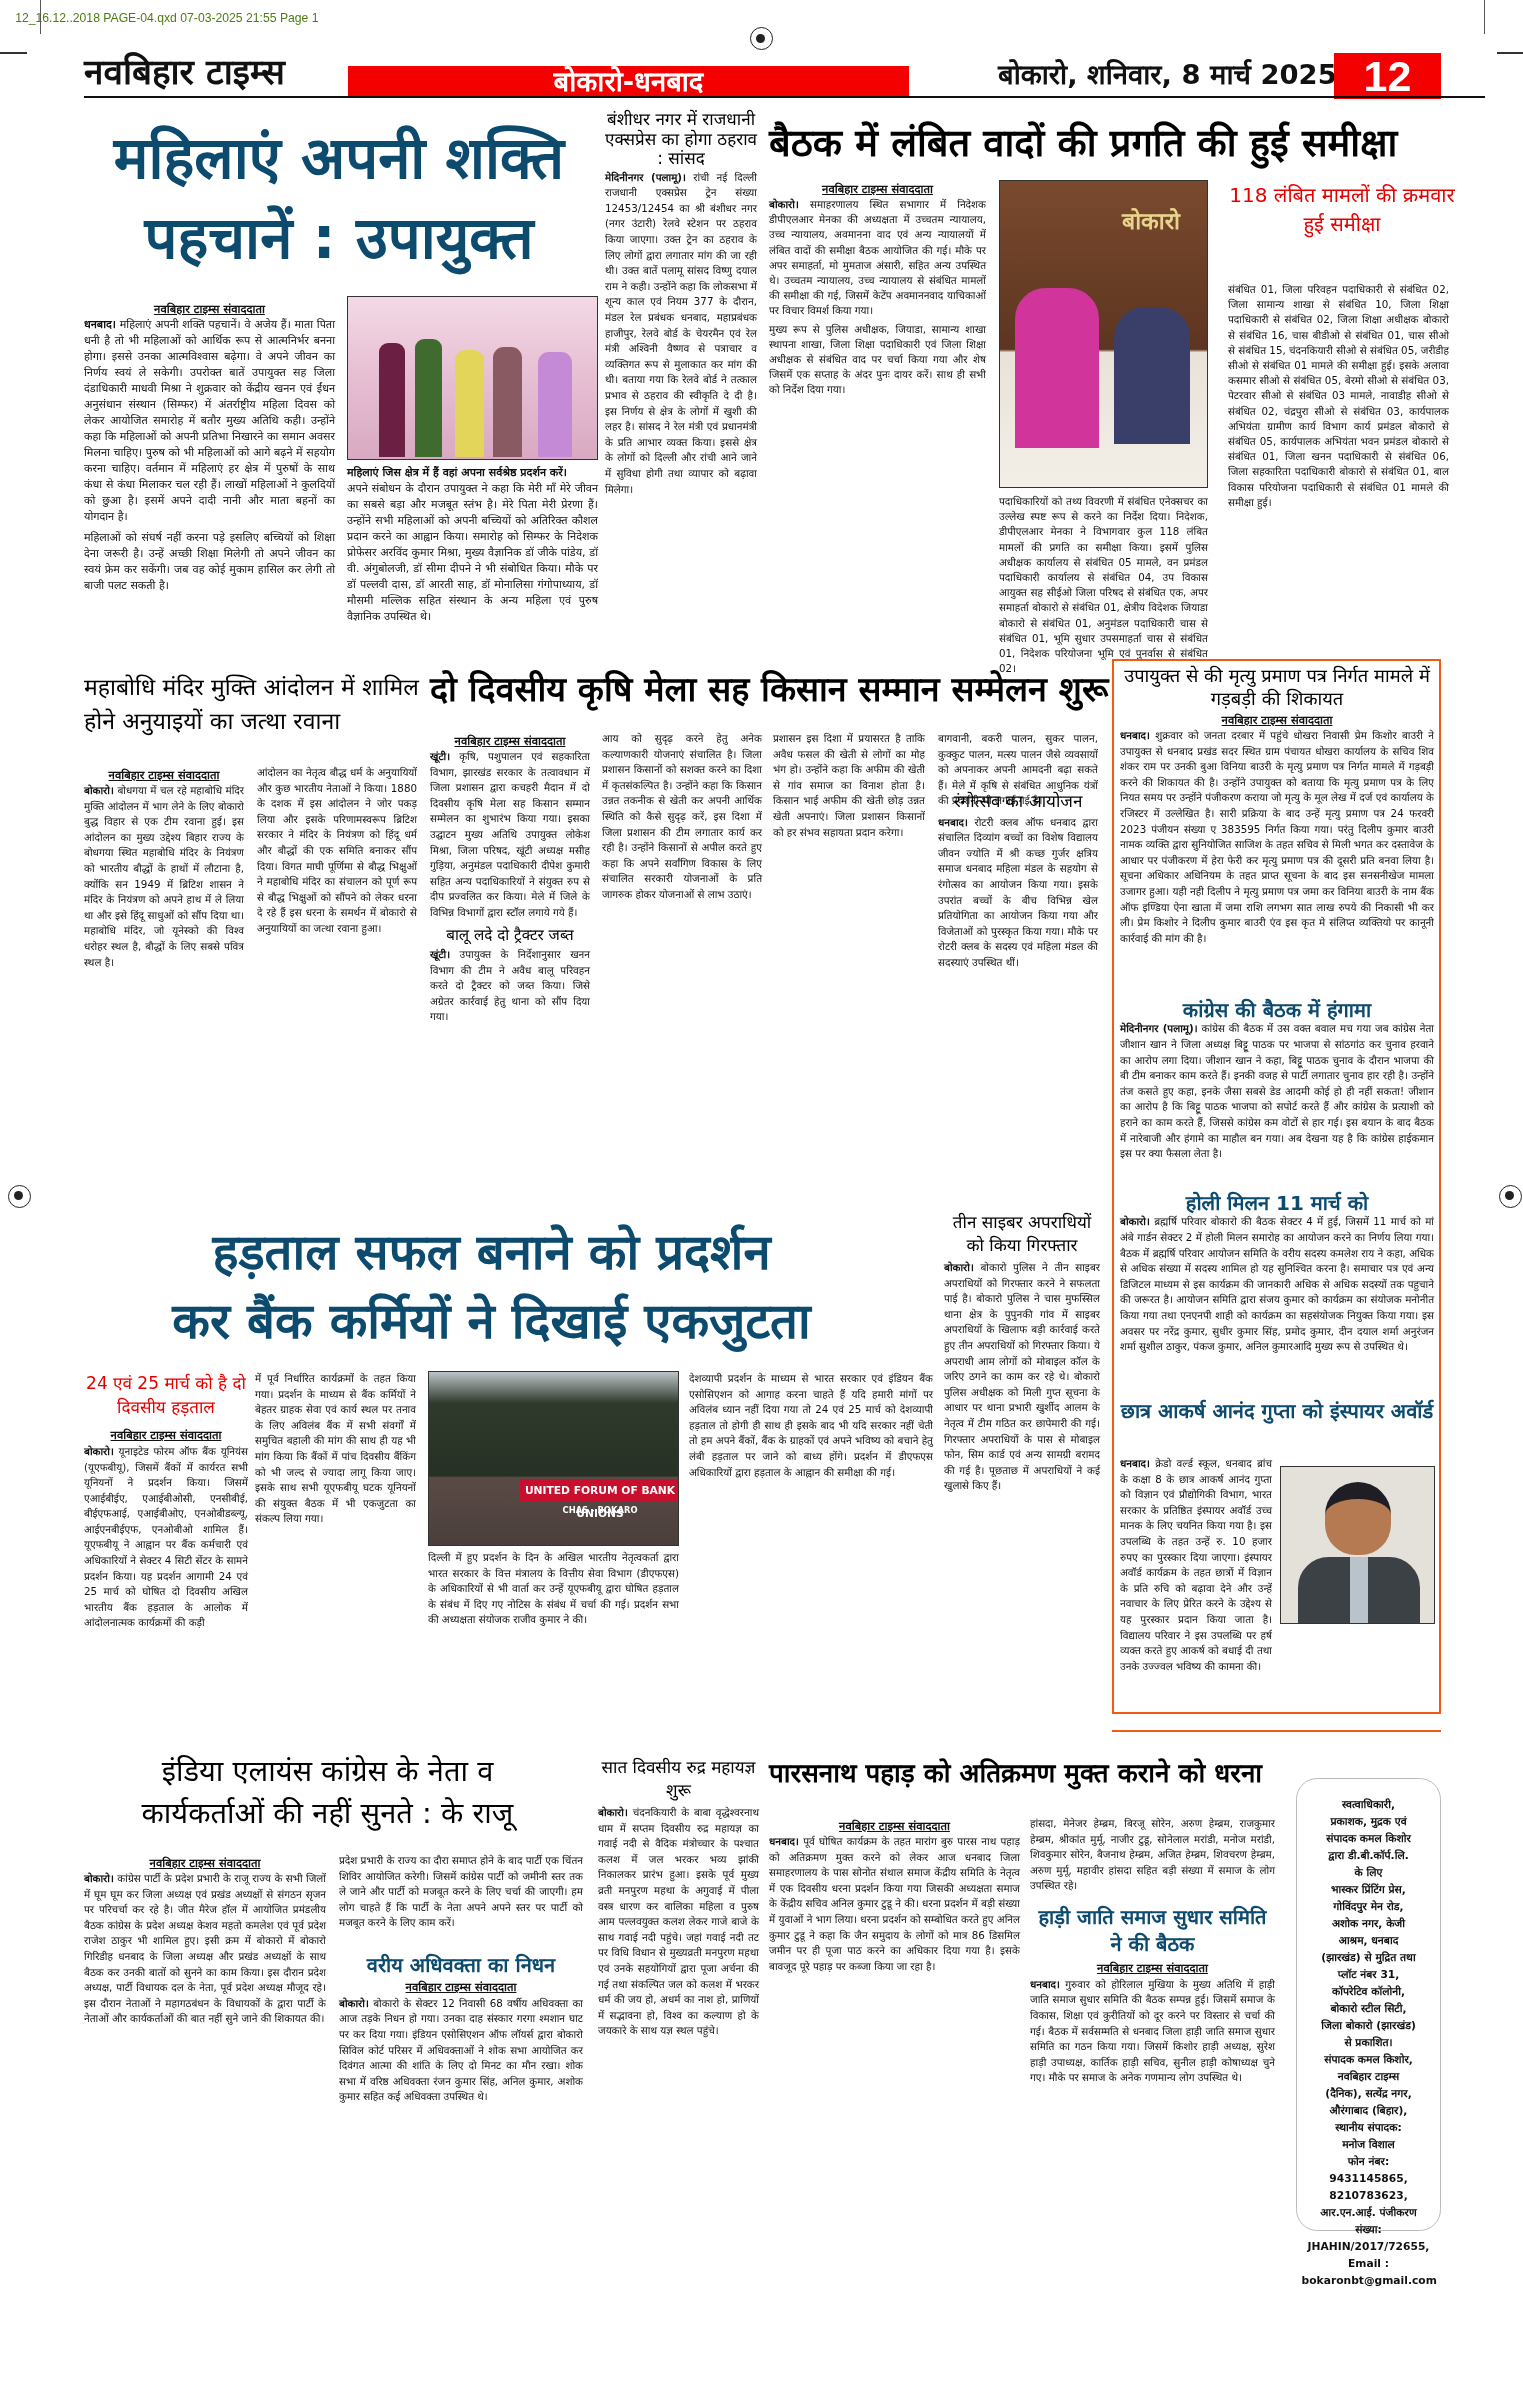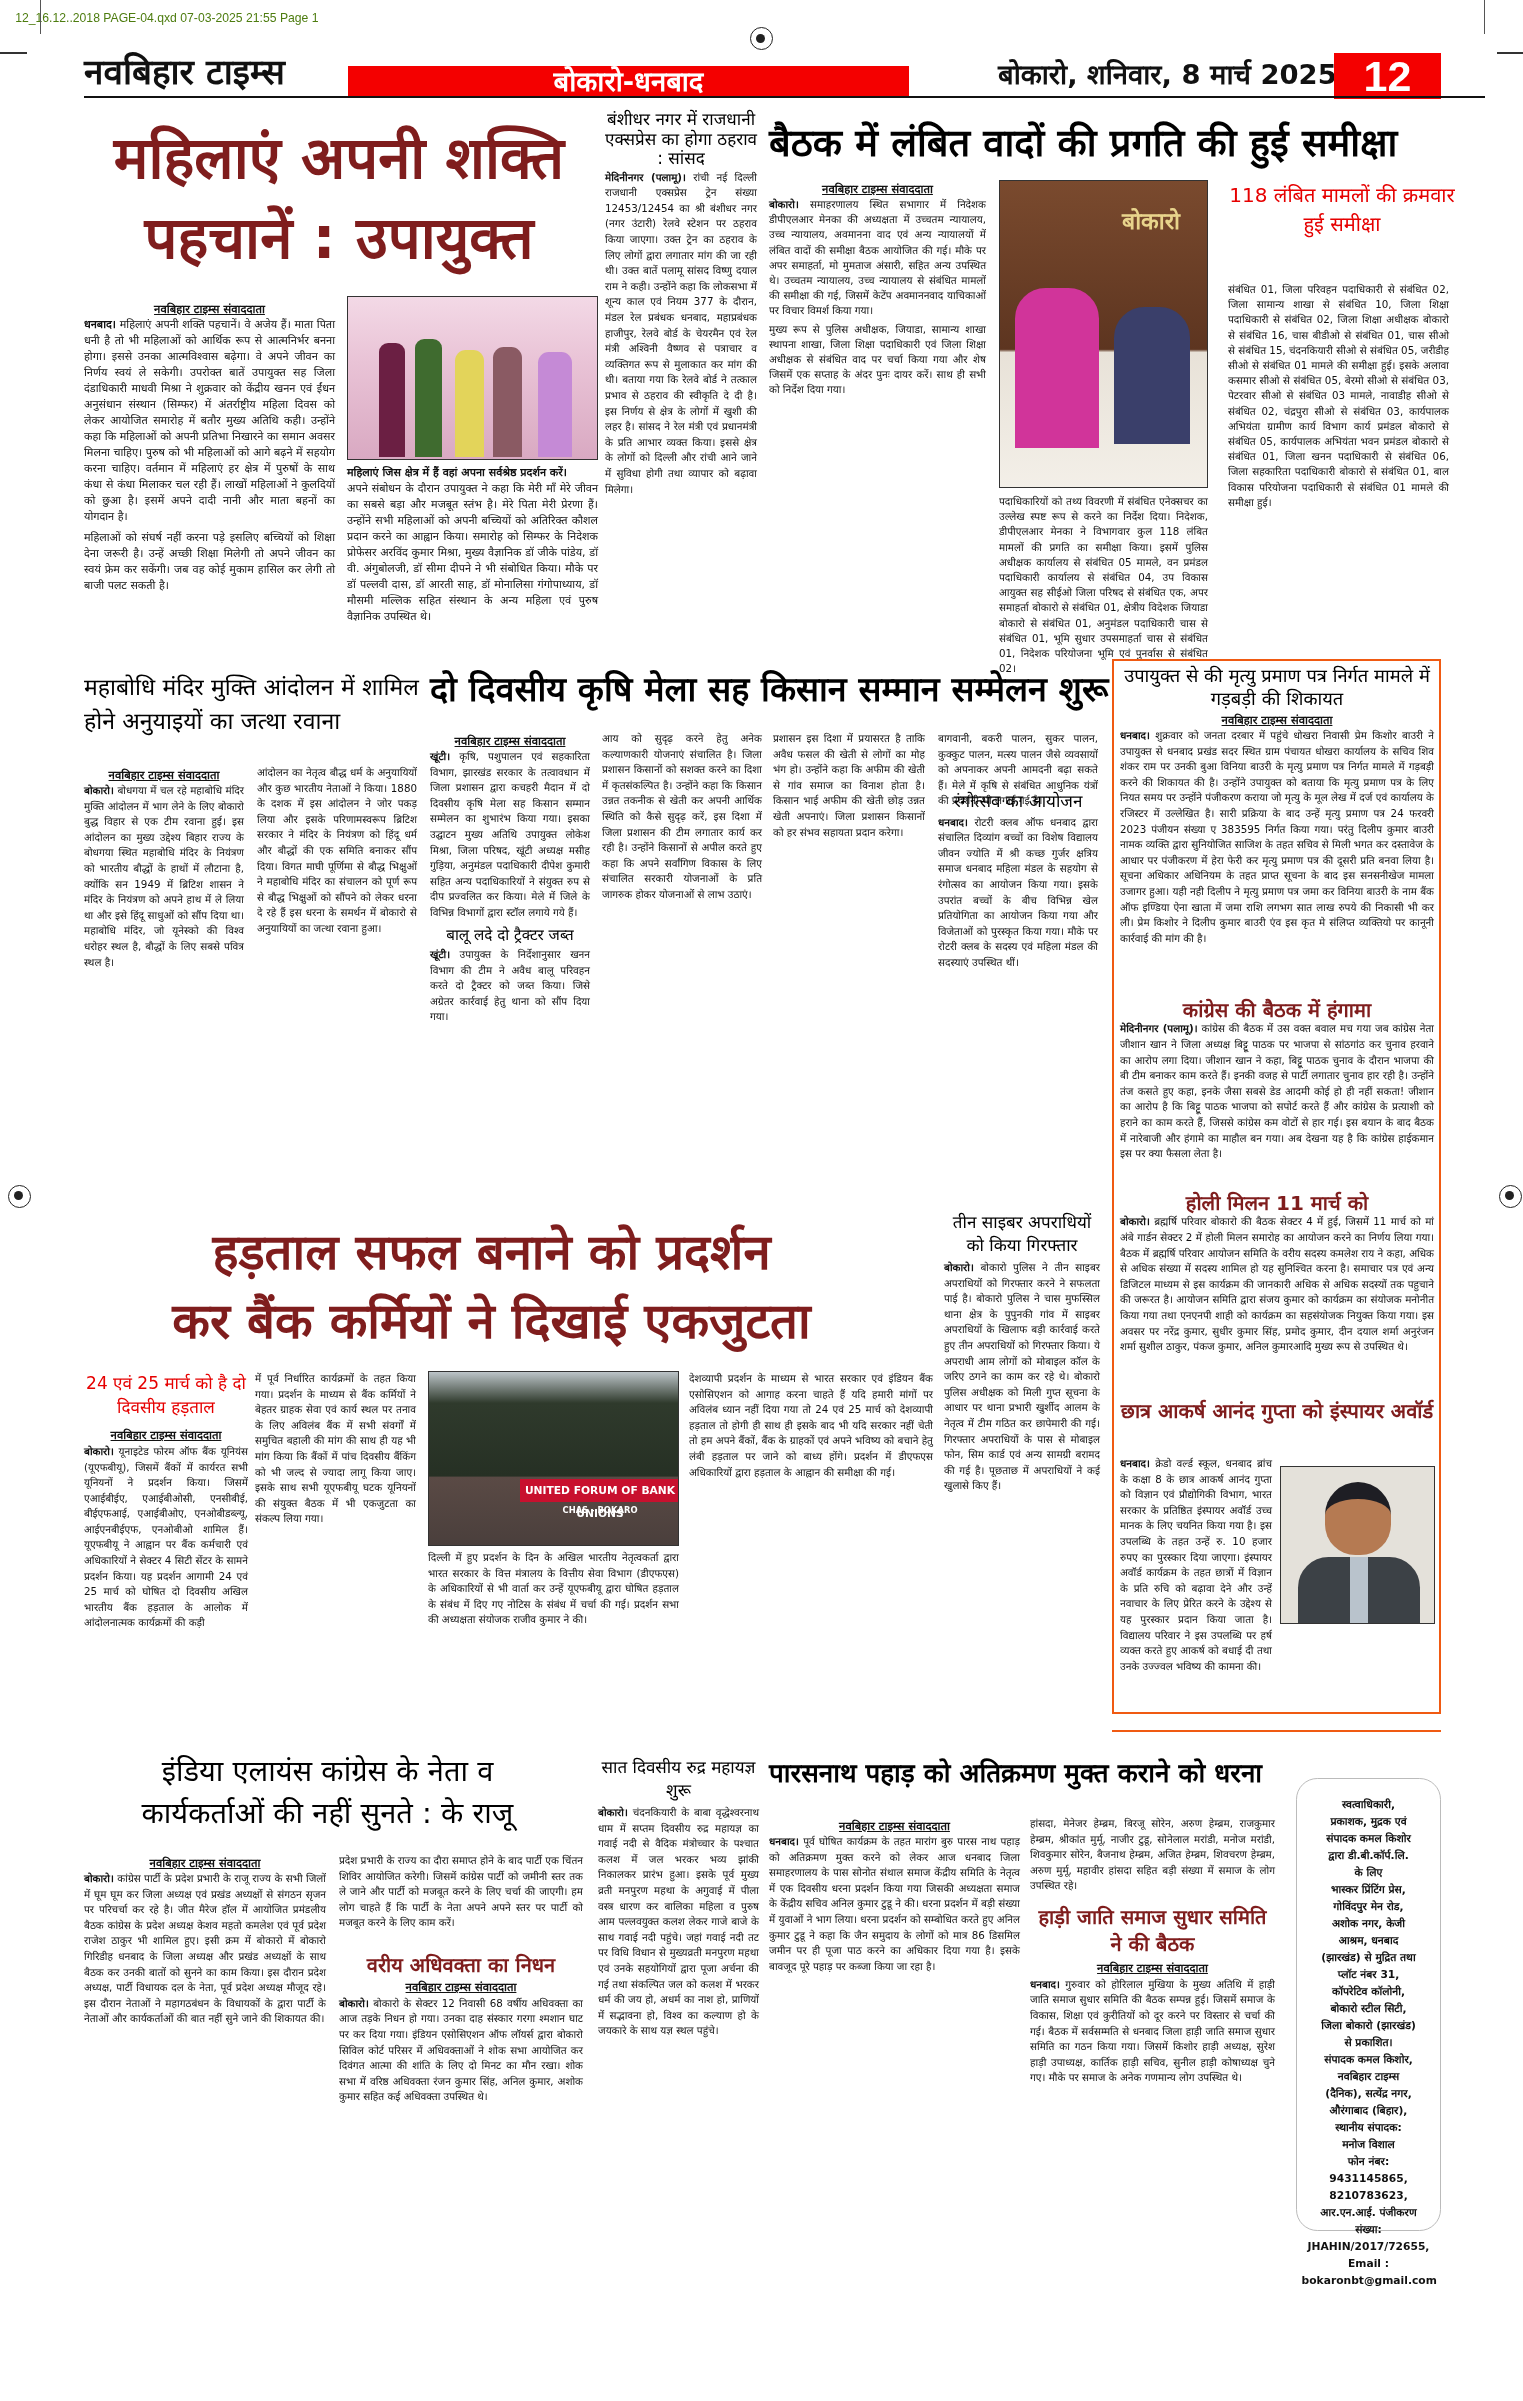--- a/index.html
+++ b/index.html
@@ -8,21 +8,21 @@
   .slug{position:absolute;left:15.2px;top:10.7px;font-family:"Liberation Sans",sans-serif;font-size:12.2px;color:#4d7c0f;}
   .crop-v{position:absolute;width:0.8px;background:#555;}
   .crop-h{position:absolute;height:1.5px;background:#333;}
   .reg{position:absolute;width:23px;height:23px;border:1.5px solid #222;border-radius:50%;box-sizing:border-box;}
   .reg::after{content:"";position:absolute;left:5.3px;top:5.3px;width:9.1px;height:9.1px;border-radius:50%;background:#222;}
   .masthead-title{position:absolute;left:84px;top:47px;font-size:35px;font-weight:bold;font-family:"DejaVu Sans",sans-serif;}
   .masthead-rule{position:absolute;left:84px;top:96px;width:1401px;height:2.3px;background:#111;}
   .section-band{position:absolute;left:348px;top:66px;width:561px;height:32px;background:#f40000;color:#fff;font-size:27.4px;font-weight:bold;text-align:center;line-height:32px;}
   .date{position:absolute;left:998px;top:55px;font-size:27.4px;font-weight:bold;}
   .pageno{position:absolute;left:1334px;top:53px;width:107px;height:46px;background:#f40000;color:#fff;font-size:43px;font-weight:bold;text-align:center;line-height:46px;font-family:"Liberation Sans",sans-serif;}
-  .hl{font-family:"DejaVu Sans",sans-serif;font-weight:bold;line-height:1.12;color:#7f1d1d;}
+  .hl{font-family:"DejaVu Sans",sans-serif;font-weight:bold;line-height:1.12;color:#0c4a6e;}
   .hl-thin{font-family:"DejaVu Sans",sans-serif;font-weight:normal;line-height:1.15;color:#000;}
   .byline{font-weight:bold;text-decoration:underline;font-size:11.4px;text-align:center;margin:1.5px 0 1.5px;}
   .body{font-size:11px;line-height:16px;text-align:justify;}
   .body .lead{font-weight:bold;}
   .photo{position:absolute;border:0.8px solid #333;box-sizing:border-box;overflow:hidden;}
   .red{color:#e60000;}
   .box-orange{position:absolute;border:2.3px solid #f05a12;box-sizing:border-box;}
   .imprint{position:absolute;border:1.5px solid #bbb;border-radius:21.3px;box-sizing:border-box;text-align:center;font-size:13.7px;line-height:20.6px;font-weight:bold;padding:17px 4.6px;}
   .col{position:absolute;}
 </style>

